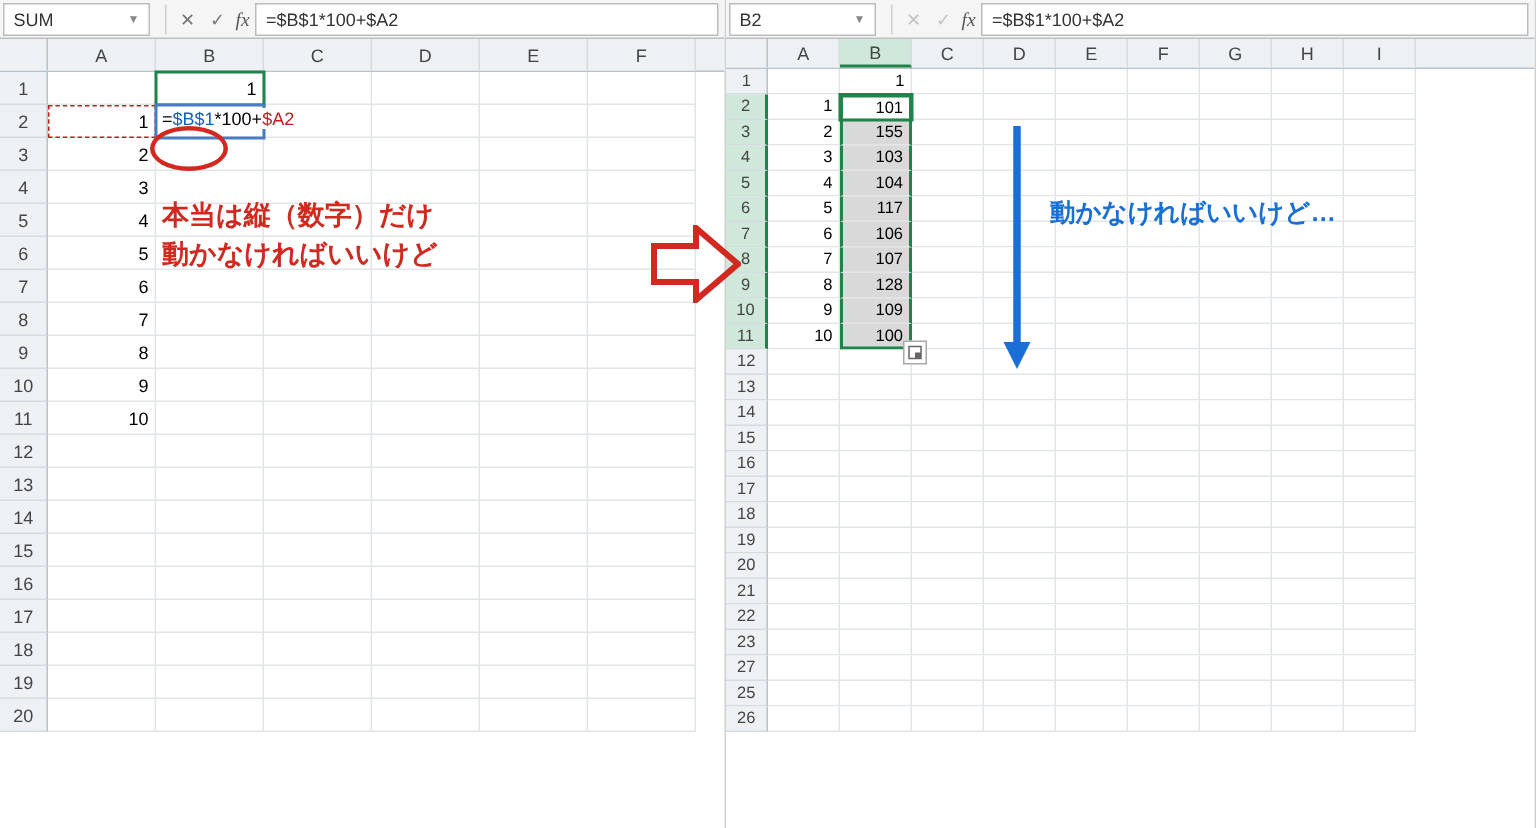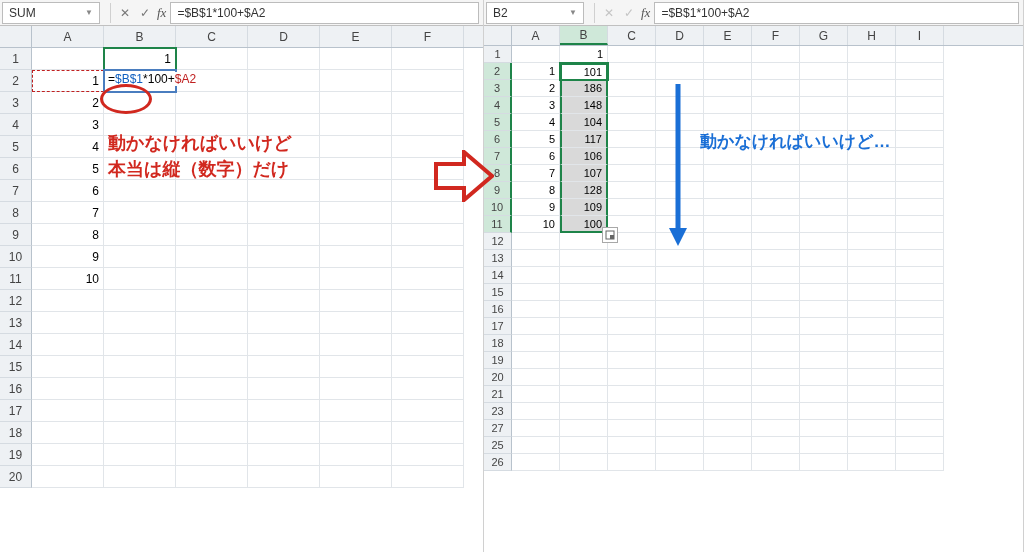--- a/index.html
+++ b/index.html
@@ -319,33 +319,33 @@
             <div class="cell" style="width: 48px;"></div>
             <div class="cell" style="width: 48px;"></div>
             <div class="cell" style="width: 48px;"></div>
             <div class="cell" style="width: 48px;"></div>
             <div class="cell" style="width: 48px;"></div>
             <div class="cell" style="width: 48px;"></div>
           </div>
           <div class="row">
             <div class="rowh hi" style="width: 28px;">3</div>
             <div class="cell" style="width: 48px;">2</div>
-            <div class="cell selfill" style="width: 48px; border-left: 2px solid rgb(30, 132, 73); border-right: 2px solid rgb(30, 132, 73);">186</div>
+            <div class="cell selfill" style="width: 48px; border-left: 2px solid rgb(30, 132, 73); border-right: 2px solid rgb(30, 132, 73);">155</div>
             <div class="cell" style="width: 48px;"></div>
             <div class="cell" style="width: 48px;"></div>
             <div class="cell" style="width: 48px;"></div>
             <div class="cell" style="width: 48px;"></div>
             <div class="cell" style="width: 48px;"></div>
             <div class="cell" style="width: 48px;"></div>
             <div class="cell" style="width: 48px;"></div>
           </div>
           <div class="row">
             <div class="rowh hi" style="width: 28px;">4</div>
             <div class="cell" style="width: 48px;">3</div>
-            <div class="cell selfill" style="width: 48px; border-left: 2px solid rgb(30, 132, 73); border-right: 2px solid rgb(30, 132, 73);">148</div>
+            <div class="cell selfill" style="width: 48px; border-left: 2px solid rgb(30, 132, 73); border-right: 2px solid rgb(30, 132, 73);">103</div>
             <div class="cell" style="width: 48px;"></div>
             <div class="cell" style="width: 48px;"></div>
             <div class="cell" style="width: 48px;"></div>
             <div class="cell" style="width: 48px;"></div>
             <div class="cell" style="width: 48px;"></div>
             <div class="cell" style="width: 48px;"></div>
             <div class="cell" style="width: 48px;"></div>
           </div>
           <div class="row">
             <div class="rowh hi" style="width: 28px;">5</div>
@@ -552,20 +552,32 @@
             <div class="cell" style="width: 48px;"></div>
             <div class="cell" style="width: 48px;"></div>
             <div class="cell" style="width: 48px;"></div>
             <div class="cell" style="width: 48px;"></div>
             <div class="cell" style="width: 48px;"></div>
             <div class="cell" style="width: 48px;"></div>
             <div class="cell" style="width: 48px;"></div>
             <div class="cell" style="width: 48px;"></div>
           </div>
           <div class="row">
+            <div class="rowh" style="width: 28px;">22</div>
+            <div class="cell" style="width: 48px;"></div>
+            <div class="cell" style="width: 48px;"></div>
+            <div class="cell" style="width: 48px;"></div>
+            <div class="cell" style="width: 48px;"></div>
+            <div class="cell" style="width: 48px;"></div>
+            <div class="cell" style="width: 48px;"></div>
+            <div class="cell" style="width: 48px;"></div>
+            <div class="cell" style="width: 48px;"></div>
+            <div class="cell" style="width: 48px;"></div>
+          </div>
+          <div class="row">
             <div class="rowh" style="width: 28px;">23</div>
             <div class="cell" style="width: 48px;"></div>
             <div class="cell" style="width: 48px;"></div>
             <div class="cell" style="width: 48px;"></div>
             <div class="cell" style="width: 48px;"></div>
             <div class="cell" style="width: 48px;"></div>
             <div class="cell" style="width: 48px;"></div>
             <div class="cell" style="width: 48px;"></div>
             <div class="cell" style="width: 48px;"></div>
             <div class="cell" style="width: 48px;"></div>
@@ -608,22 +620,22 @@
           </div>
         </div>
       </div>
   </div>
 
 </div>
 
 <div class="ellipse" style="left:100px; top:84px; width:52px; height:30px;"></div>
 
 <div class="anno-red" style="left:108px; top:130px;">
+  <div>本当は縦（数字）だけ</div>
   <div>動かなければいいけど</div>
-  <div>本当は縦（数字）だけ</div>
 </div>
 
 <svg class="bigarrow" style="left:434px; top:150px;" width="60" height="52" viewBox="0 0 60 52">
   <path d="M2 14 L30 14 L30 2 L58 26 L30 50 L30 38 L2 38 Z" fill="none" stroke="#d1281f" stroke-width="4" stroke-linejoin="miter"></path>
 </svg>
 
 <svg class="downarrow" style="left:666px; top:80px;" width="24" height="170" viewBox="0 0 24 170">
   <line x1="12" y1="4" x2="12" y2="150" stroke="#1a6fd6" stroke-width="5"></line>
   <path d="M3 148 L12 166 L21 148 Z" fill="#1a6fd6"></path>
 </svg>

